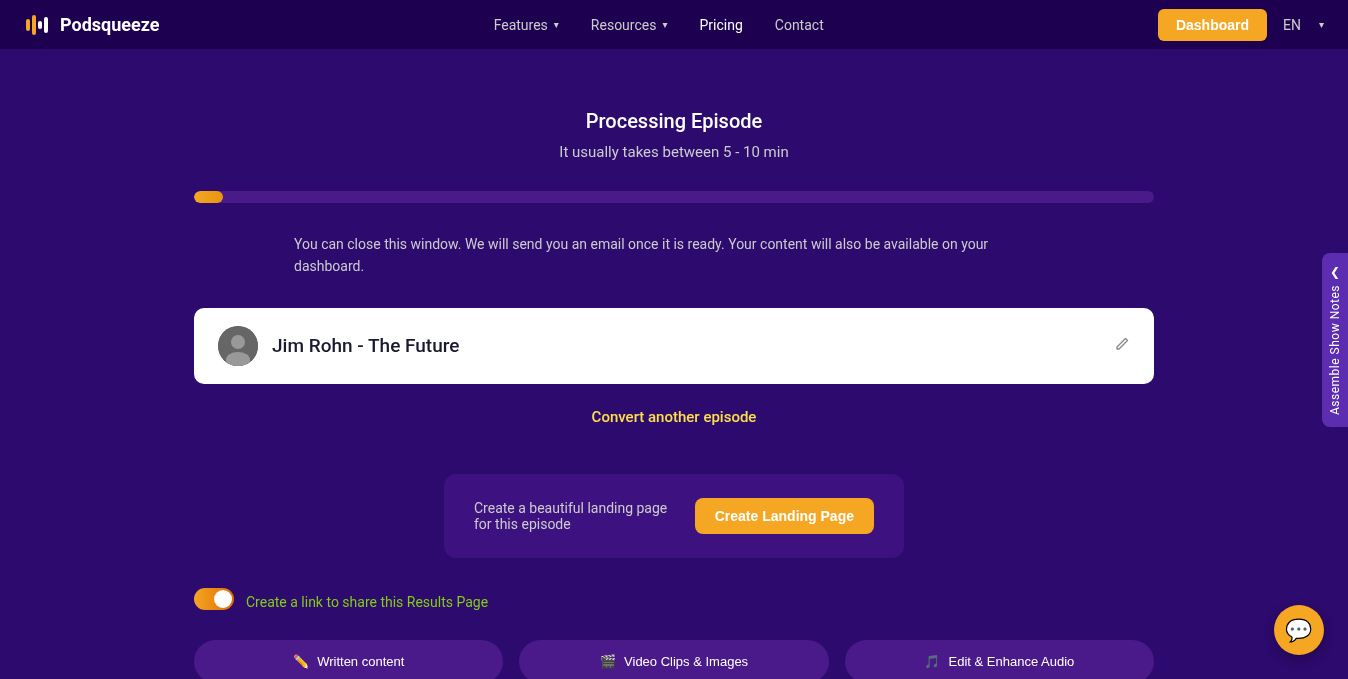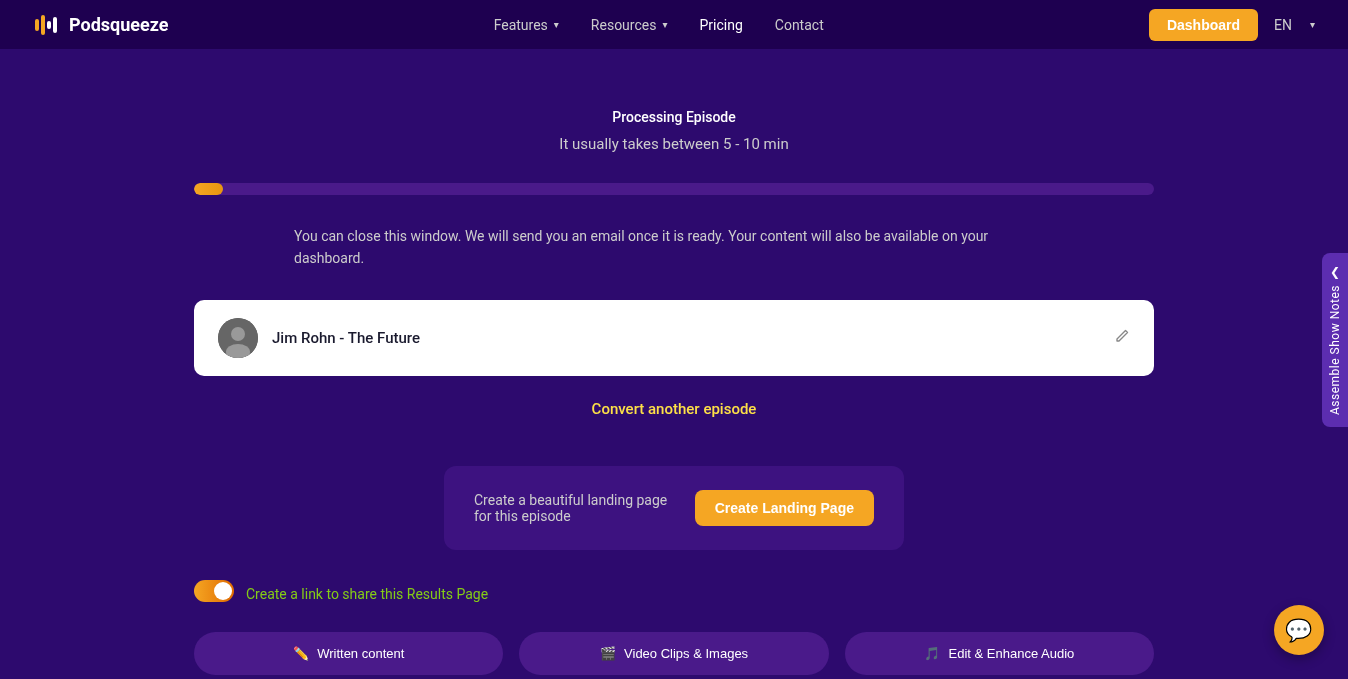--- a/index.html
+++ b/index.html
@@ -9,21 +9,21 @@
       color: #fff;
       min-height: 679px;
       overflow-x: hidden;
     }
 
     
     nav {
       background-color: #1e0050;
       height: 49px;
       display: flex;
-      padding: 0 33px;
+      padding: 0 24px;
       justify-content: space-between;
       position: relative;
       z-index: 10;
     }
     .nav-logo {
       display: flex;
       align-items: center;
       gap: 8px;
       color: #fff;
       font-weight: 700;
@@ -76,21 +76,21 @@
 
     
     .main-content {
       display: flex;
       flex-direction: column;
       align-items: center;
       padding: 60px 20px 40px;
     }
 
     .processing-title {
-      font-size: 14px;
+      font-size: 20px;
       font-weight: 500;
       color: #fff;
       margin-bottom: 10px;
       text-align: center;
     }
     .processing-subtitle {
       font-size: 15px;
       color: #ccc;
       margin-bottom: 30px;
       text-align: center;
@@ -142,21 +142,21 @@
       overflow: hidden;
       flex-shrink: 0;
       display: flex;
       align-items: center;
       justify-content: center;
       font-size: 18px;
       color: #fff;
     }
     .episode-name {
       color: #1a1a2e;
-      font-size: 15px;
+      font-size: 19px;
       font-weight: 500;
       flex: 1;
     }
     .edit-icon {
       color: #888;
       cursor: pointer;
       font-size: 14px;
     }
 
     

